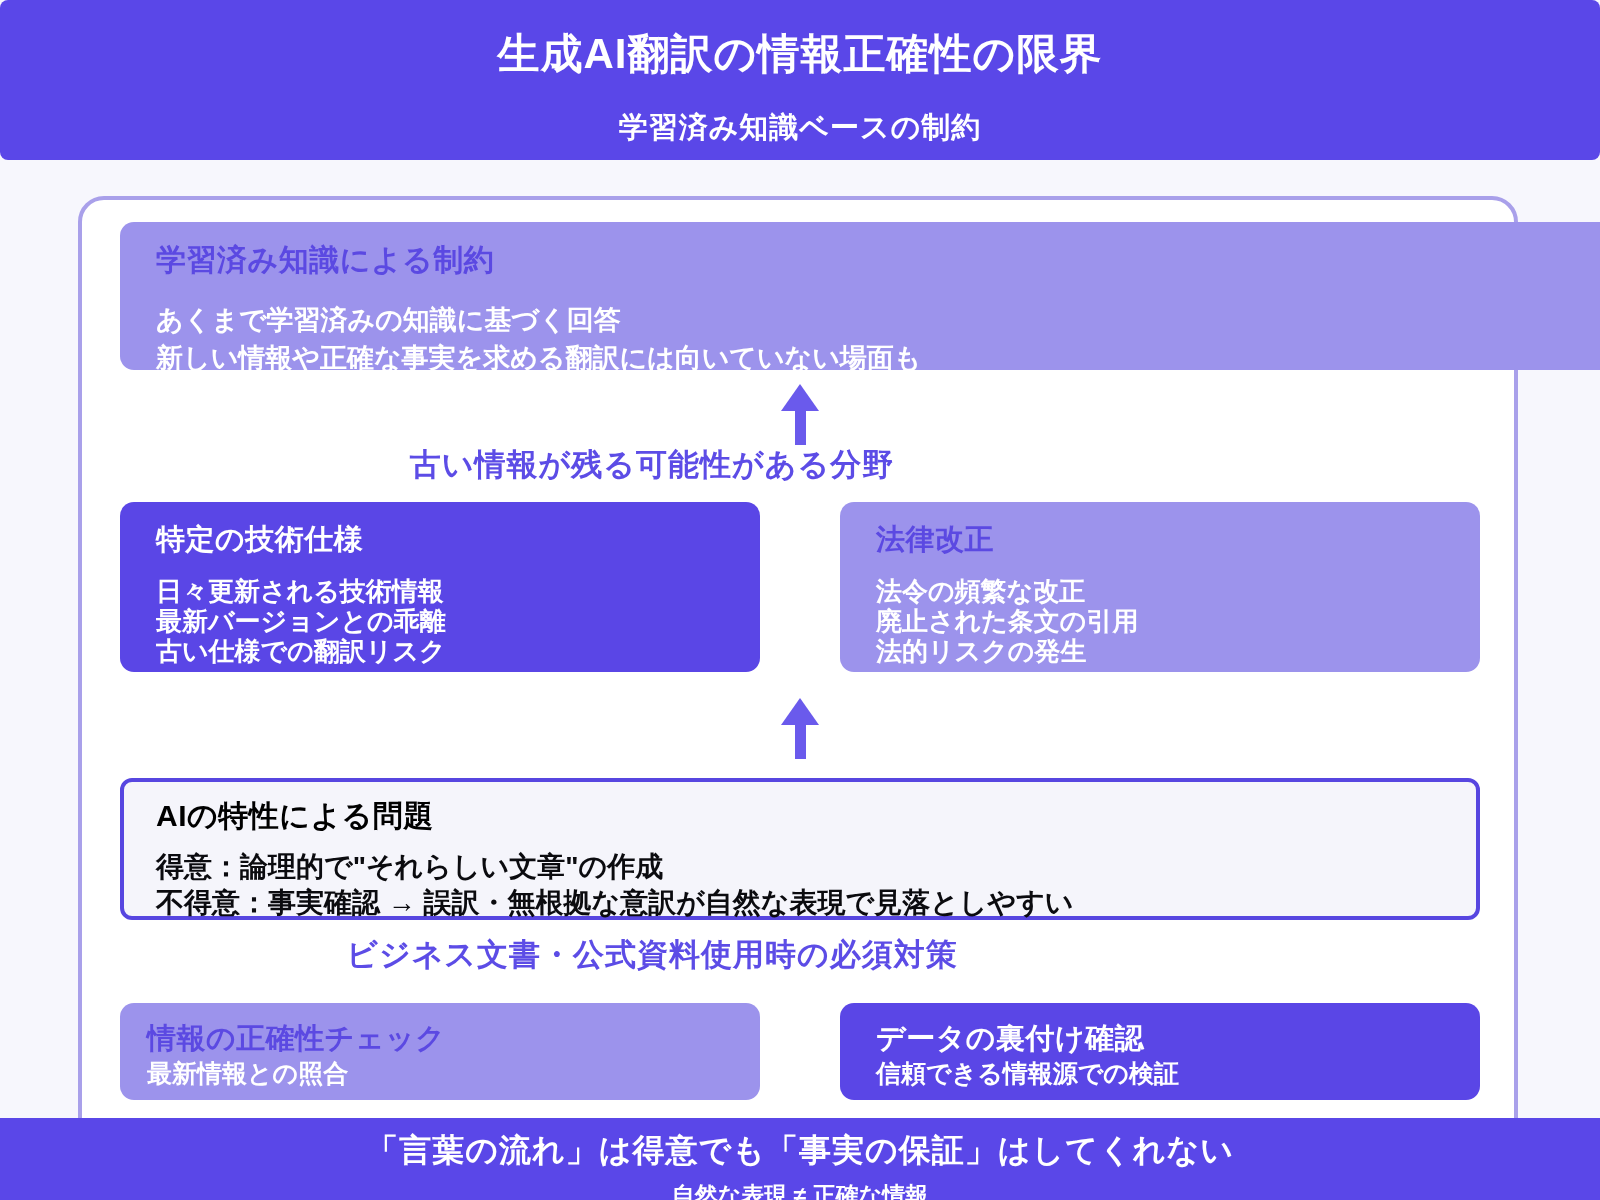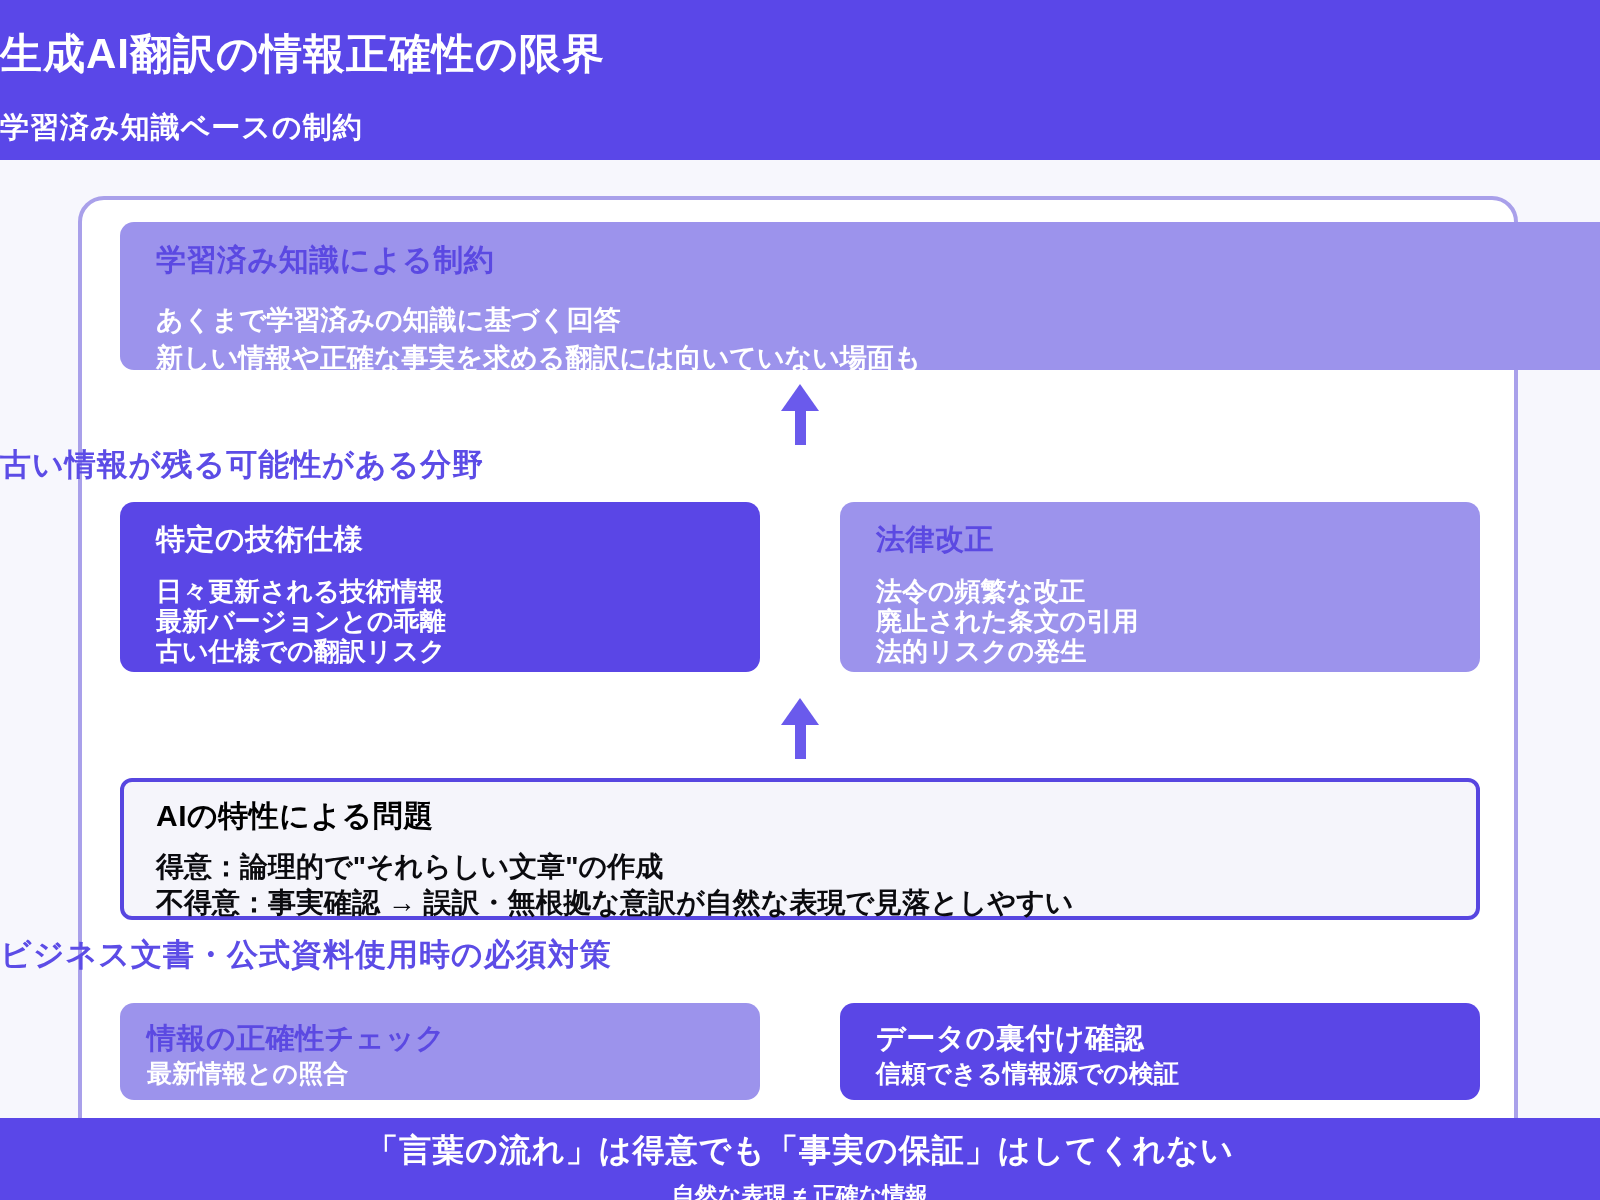--- a/index.html
+++ b/index.html
@@ -7,21 +7,21 @@
   .canvas {
     position:relative; width:1600px; height:1200px; overflow:hidden;
     background:#f7f7fd;
     font-family:"Liberation Sans", sans-serif;
     font-weight:700;
   }
 
   
   .top-banner {
     position:absolute; left:0; top:0; width:1600px; height:160px;
-    background:#5a47e8; color:#ffffff; text-align:left; z-index:5;
+    background:#5a47e8; color:#ffffff; text-align:center; z-index:5;border-radius:8px;
   }
   .main-title  { padding-top:26px; font-size:42px; letter-spacing:1px; }
   .sub-title   { margin-top:26px;  font-size:29px; letter-spacing:1px; }
 
   
   .container {
     position:absolute; left:78px; top:196px; width:1440px; height:964px;
     background:#ffffff; border:4px solid #a9a0ea; border-radius:26px;
   }
 
@@ -48,21 +48,21 @@
   .ai-box .box-title { color:#000000; }
   .ai-box .box-body  { margin-top:12px; color:#0b0b0f; font-size:28px; line-height:36px; }
 
   .check-box  { left:120px; top:1003px; width:640px; height:97px; padding:16px 27px; }
   .verify-box { left:840px; top:1003px; width:640px; height:97px; padding:16px 36px; }
   .check-box  .box-body, .verify-box .box-body { margin-top:0; font-size:25px; line-height:28px; }
   .check-box  .box-title, .verify-box .box-title { font-size:29px; }
 
   
   .section-heading {
-    position:absolute; left:0; width:1304px; text-align:left;
+    position:absolute; left:0; width:1304px; text-align:center;
     color:#5c4ce6; font-size:31px; letter-spacing:1px;
   }
   .heading-stale    { top:444px; }
   .heading-measures { top:934px; }
 
   
   .up-arrow { position:absolute; left:50%; transform:translateX(-50%); }
   .arrow-1 { top:384px; }
   .arrow-2 { top:698px; }
   .arrow-head {

